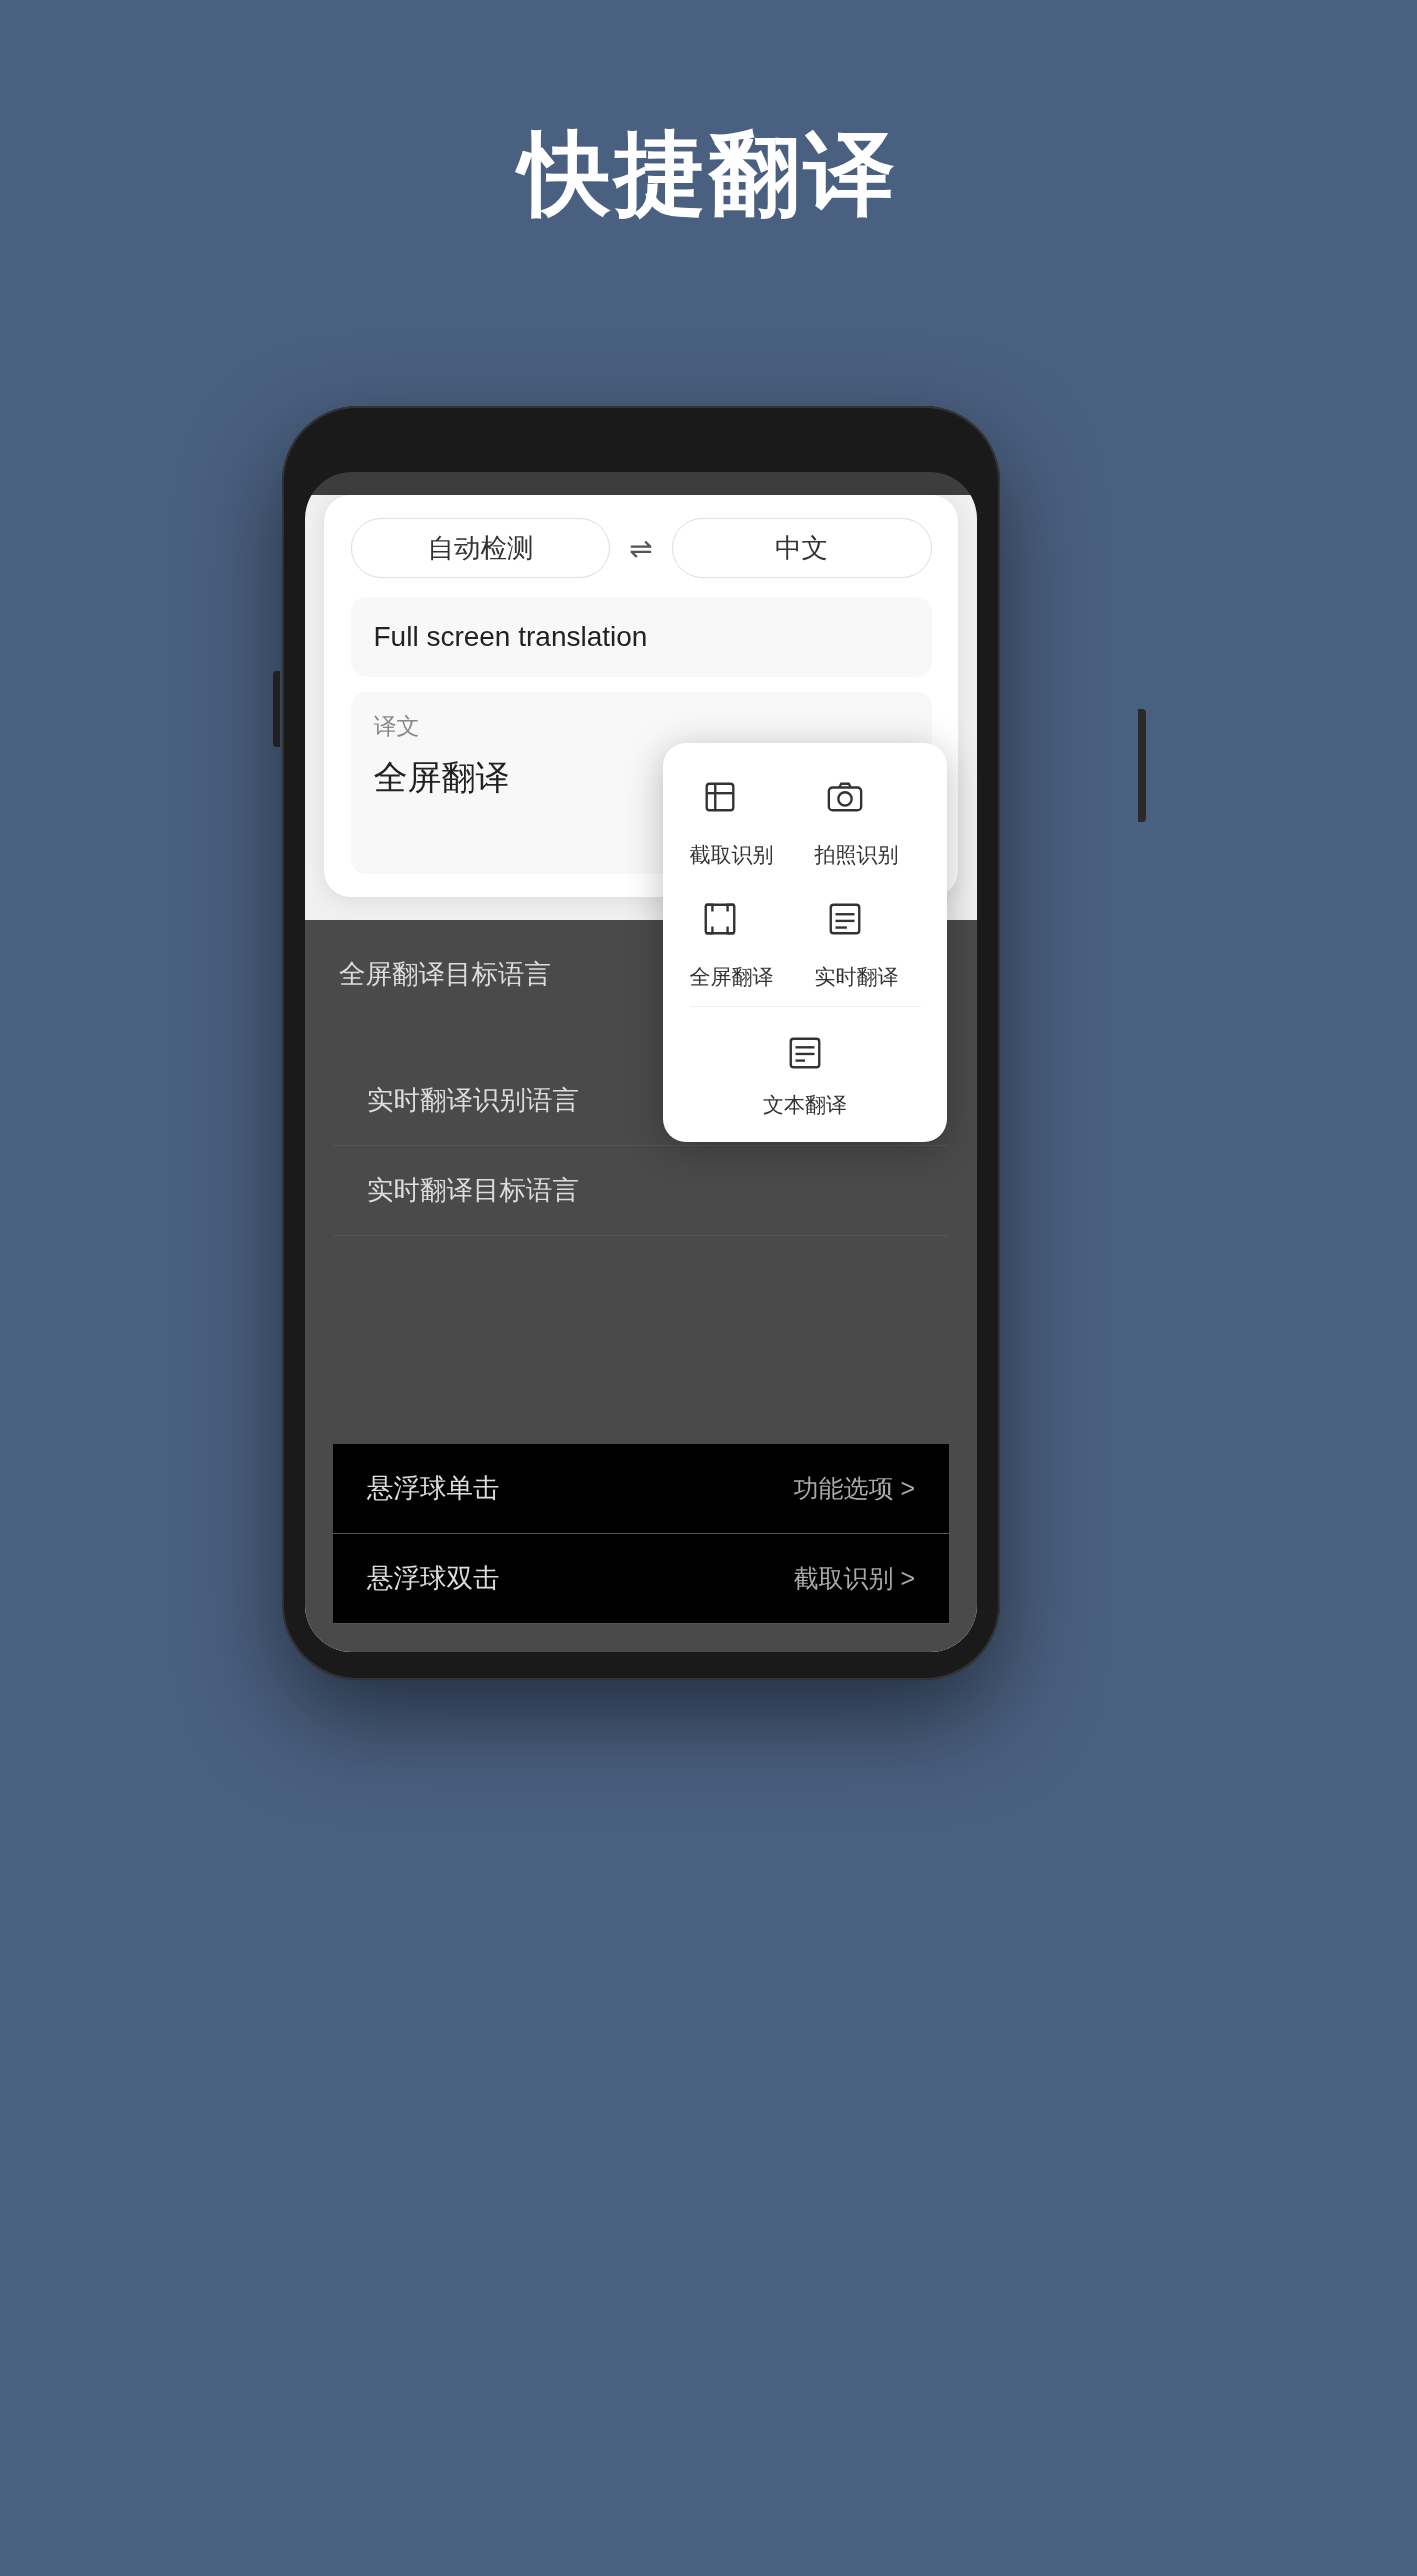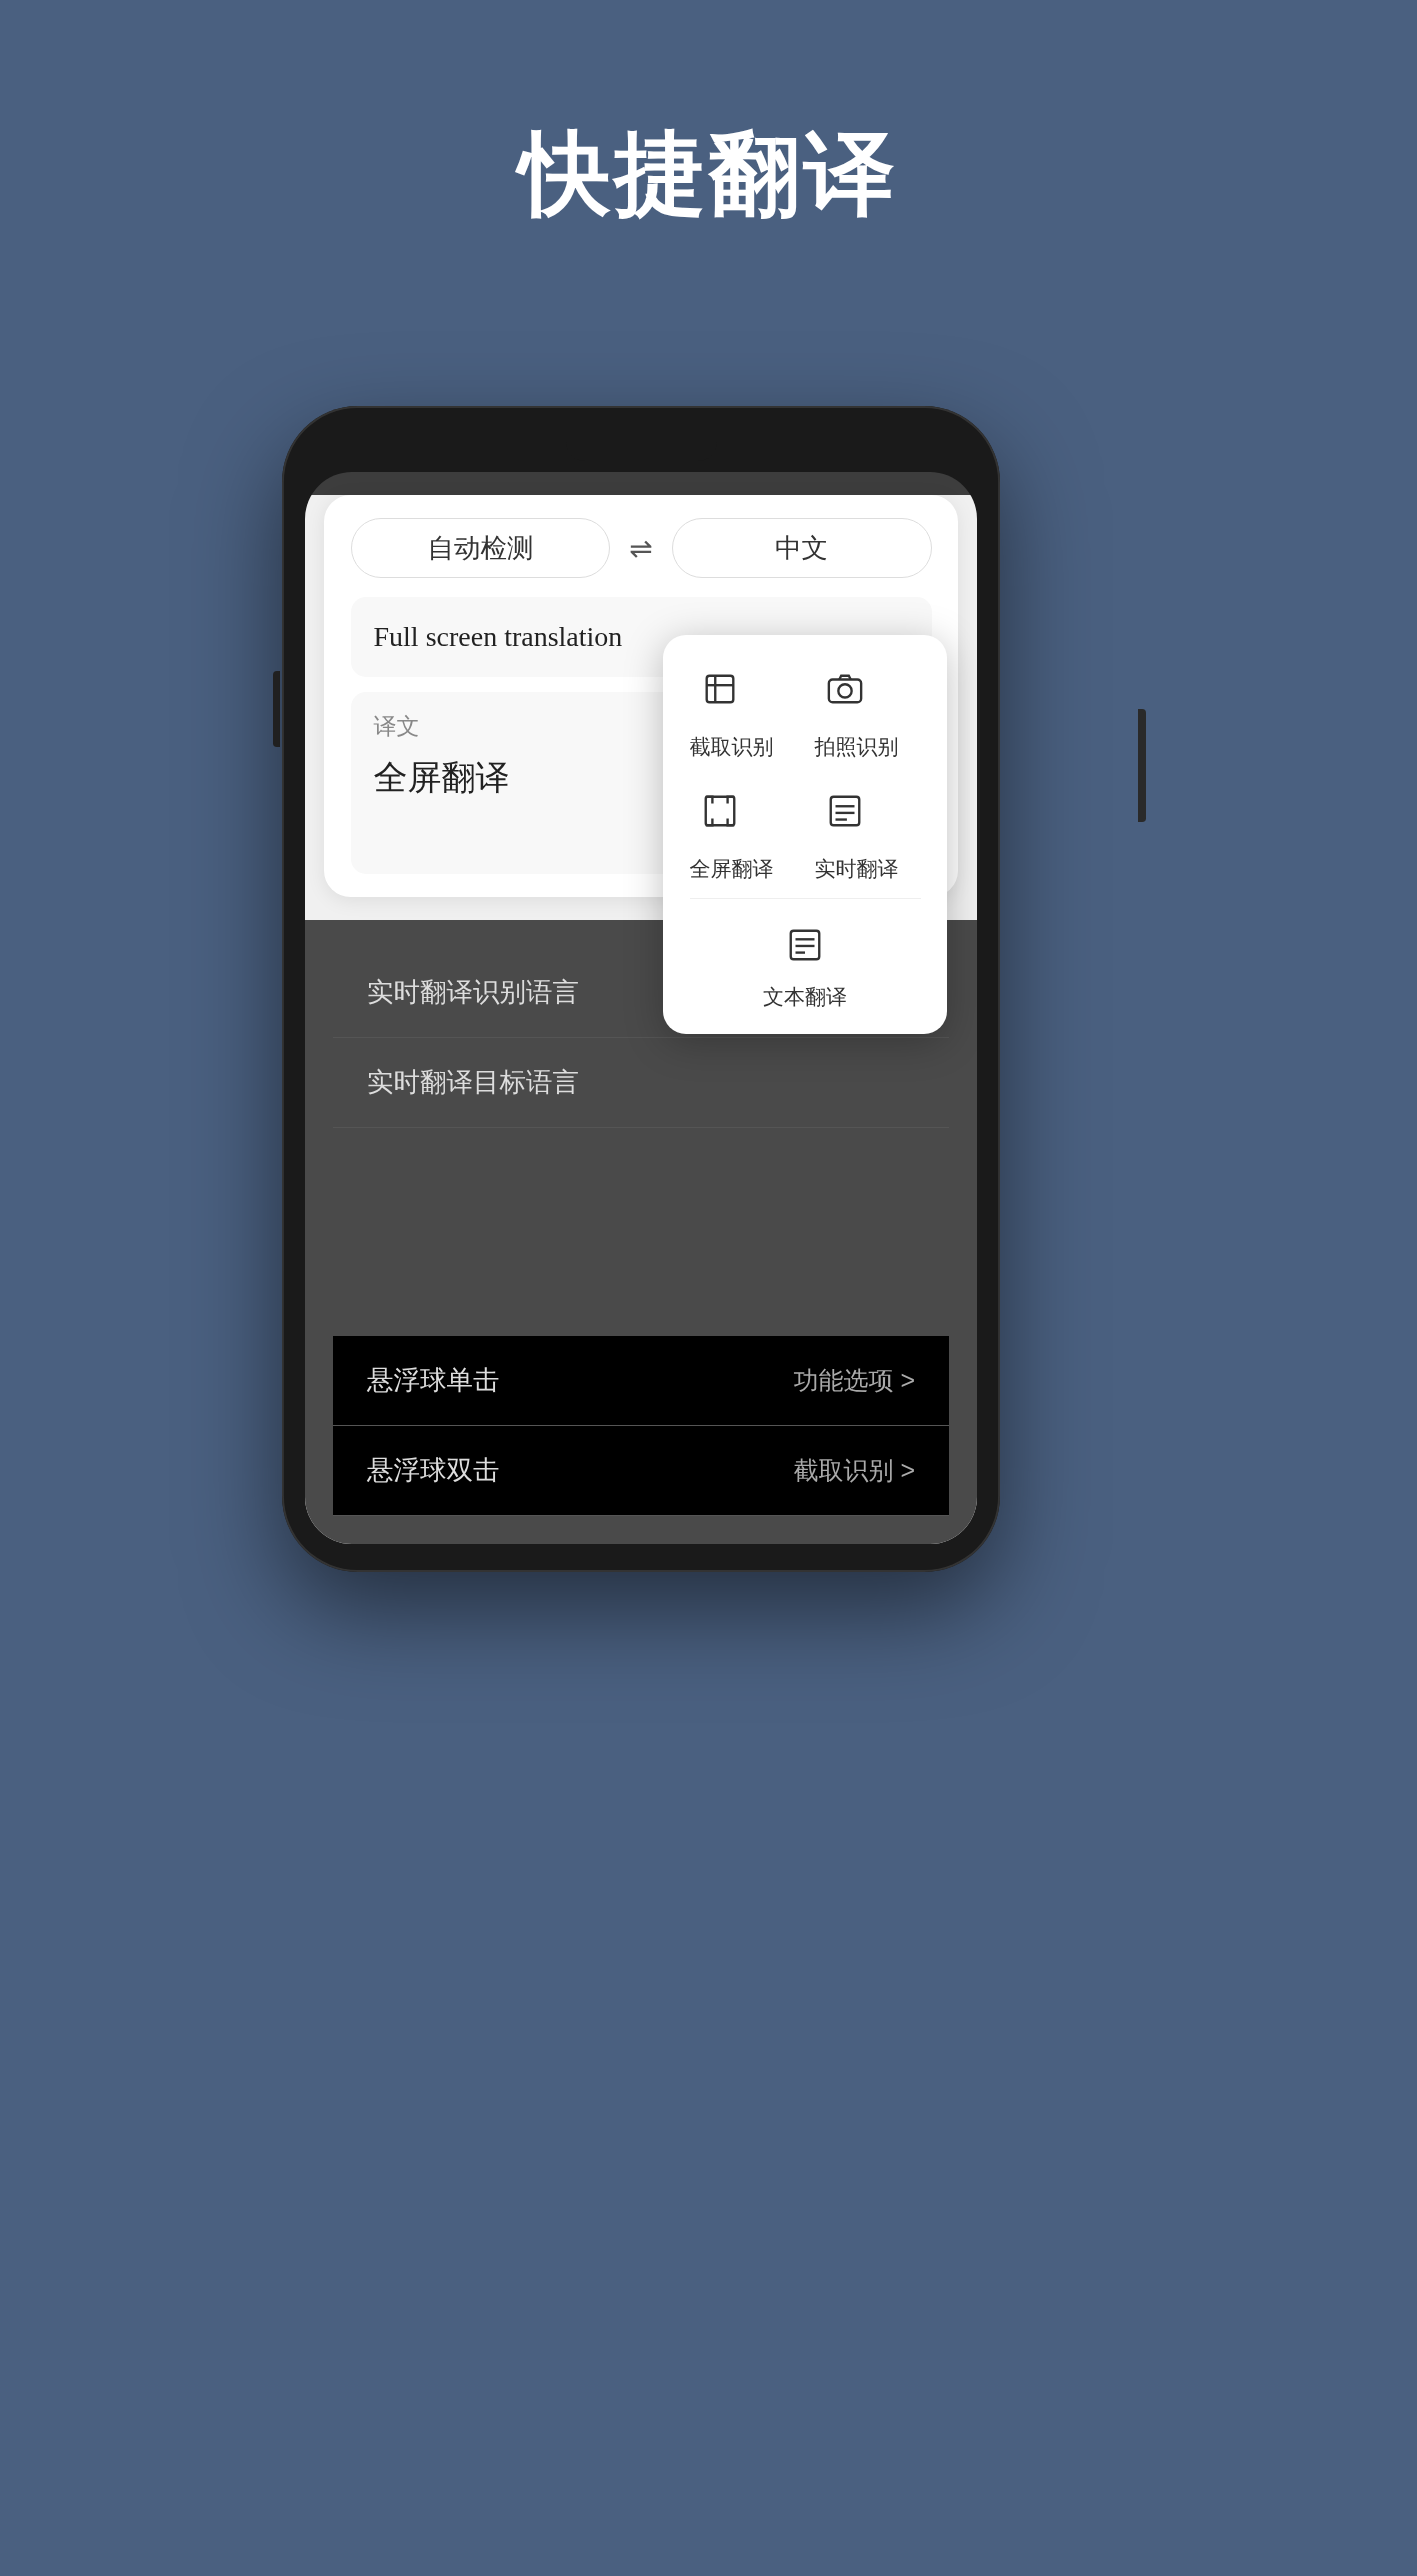--- a/index.html
+++ b/index.html
@@ -115,21 +115,20 @@
       color: #555;
       margin: 0 19px;
       flex-shrink: 0;
     }
 
     .input-area {
       background: #f8f8f8;
       border-radius: 15px;
       padding: 19px 23px;
       margin-bottom: 15px;
-      font-family: Liberation Serif, serif;
     }
 
     .input-text {
       font-size: 28px;
       color: #222;
       line-height: 1.5;
     }
 
     .output-area {
       background: #f8f8f8;
@@ -290,20 +289,26 @@
           <div class="output-area">
             <div class="output-label">译文</div>
             <div class="output-text">全屏翻译</div>
             <div class="output-actions">
               <span class="action-btn">发音</span>
               <span class="action-btn">复制</span>
             </div>
           </div>
         </div>
 
+        <div class="settings-section">
+          <div class="settings-row">
+            <span class="settings-label">全屏翻译目标语言</span>
+            <span class="settings-value">中文 &gt;</span>
+          </div>
+        </div>
 
         <div style="position:relative; background:#4a4a4a; padding: 28px 28px 28px 28px;">
 
           <div style="background:#4a4a4a;">
             <div class="bottom-row">
               <span class="bottom-row-label">实时翻译识别语言</span>
               <span class="bottom-row-value"></span>
             </div>
             <div class="bottom-row">
               <span class="bottom-row-label">实时翻译目标语言</span>

